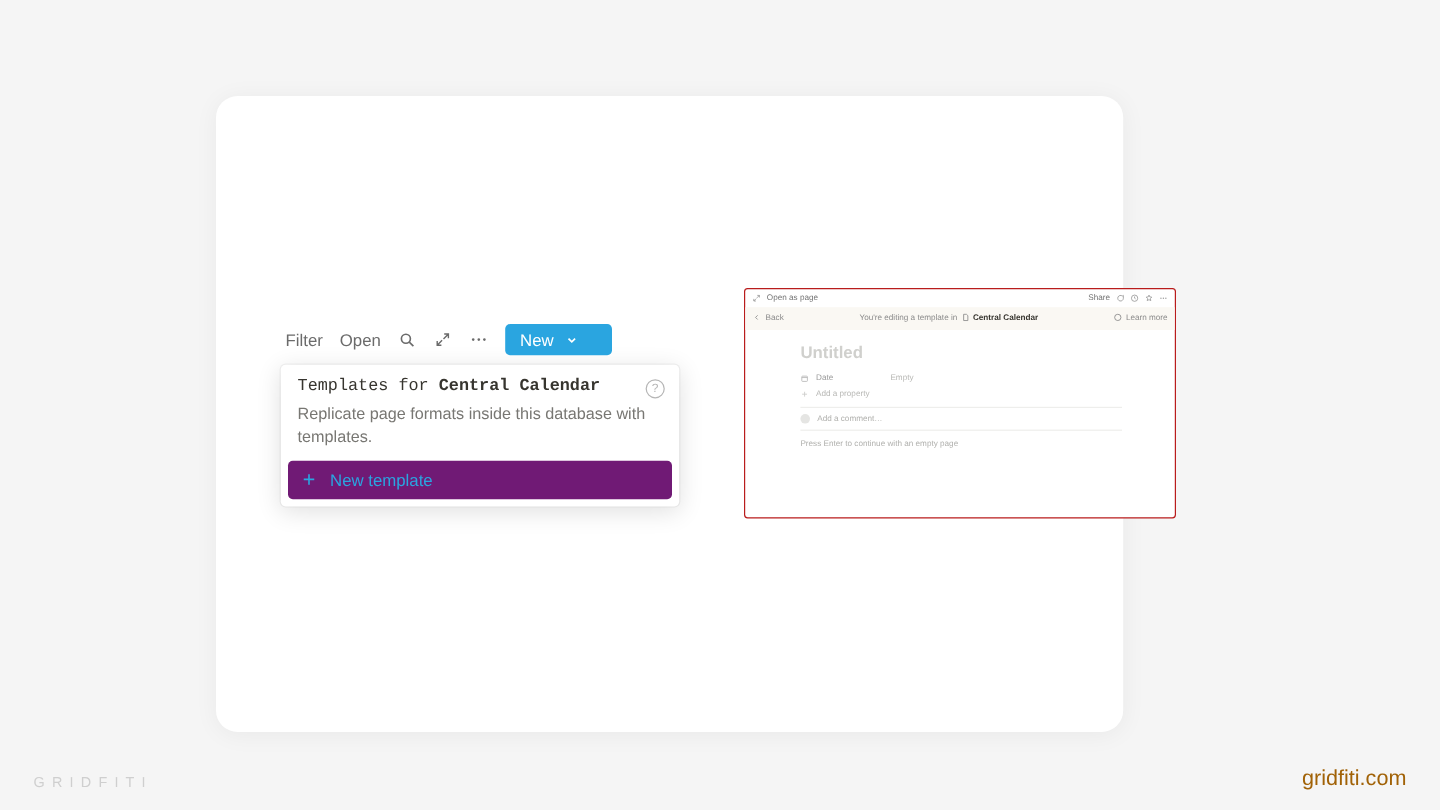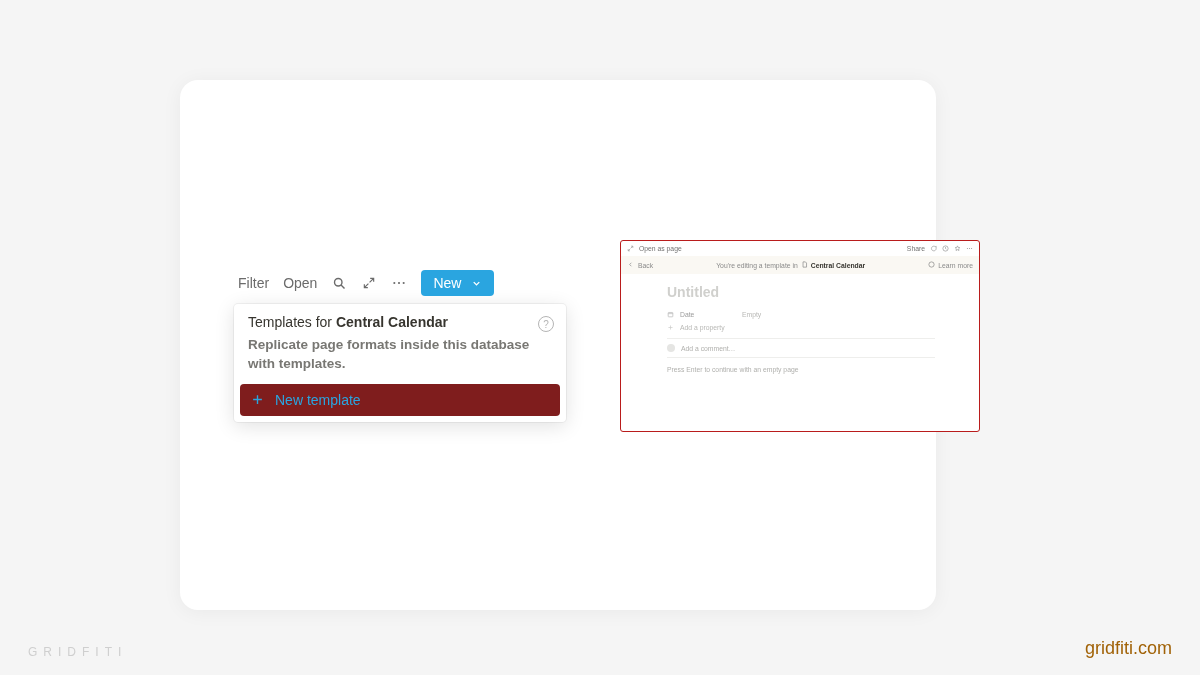--- a/index.html
+++ b/index.html
@@ -67,65 +67,65 @@
     }
     .new-btn {
       background: #2aa5e0;
       color: #fff;
       border-radius: 4px;
       font-size: 14px;
       font-weight: 500;
       display: flex;
       align-items: center;
       height: 26px;
-      padding: 0 2px 0 12px;
+      padding: 0 18px 0 12px;
     }
     .new-btn .chev {
       padding: 0 10px 0 10px;
       display: flex;
       align-items: center;
     }
     .popup {
       background: #fff;
       border-radius: 4px;
       box-shadow: 0 4px 20px rgba(0,0,0,0.12), 0 0 0 1px rgba(15,15,15,0.05);
       overflow: hidden;
     }
     .popup-head {
       padding: 10px 14px 10px 14px;
       position: relative;
     }
     .popup-head .title {
       font-size: 14px;
       color: #37352f;
+      font-family: Liberation Mono, monospace;
     }
     .popup-head .title .bold { font-weight: 600; }
     .popup-head .desc {
       margin-top: 6px;
       font-size: 13.5px;
       color: #787773;
       line-height: 1.4;
-      font-weight: bold;
     }
     .help-icon {
       position: absolute;
       right: 12px;
       top: 12px;
       width: 16px; height: 16px;
       border: 1.2px solid #b5b5b5;
       border-radius: 50%;
       font-size: 10px;
       color: #b5b5b5;
       display: flex;
       align-items: center;
       justify-content: center;
     }
     .new-template-row {
       margin: 0 6px 6px 6px;
-      background: #7f1d1d;
+      background: #701a75;
       border-radius: 4px;
       display: flex;
       align-items: center;
       gap: 10px;
       padding: 8px 10px;
       font-size: 14px;
       color: #2aa5e0;
     }
     .new-template-row .plus {
       color: #2aa5e0;

